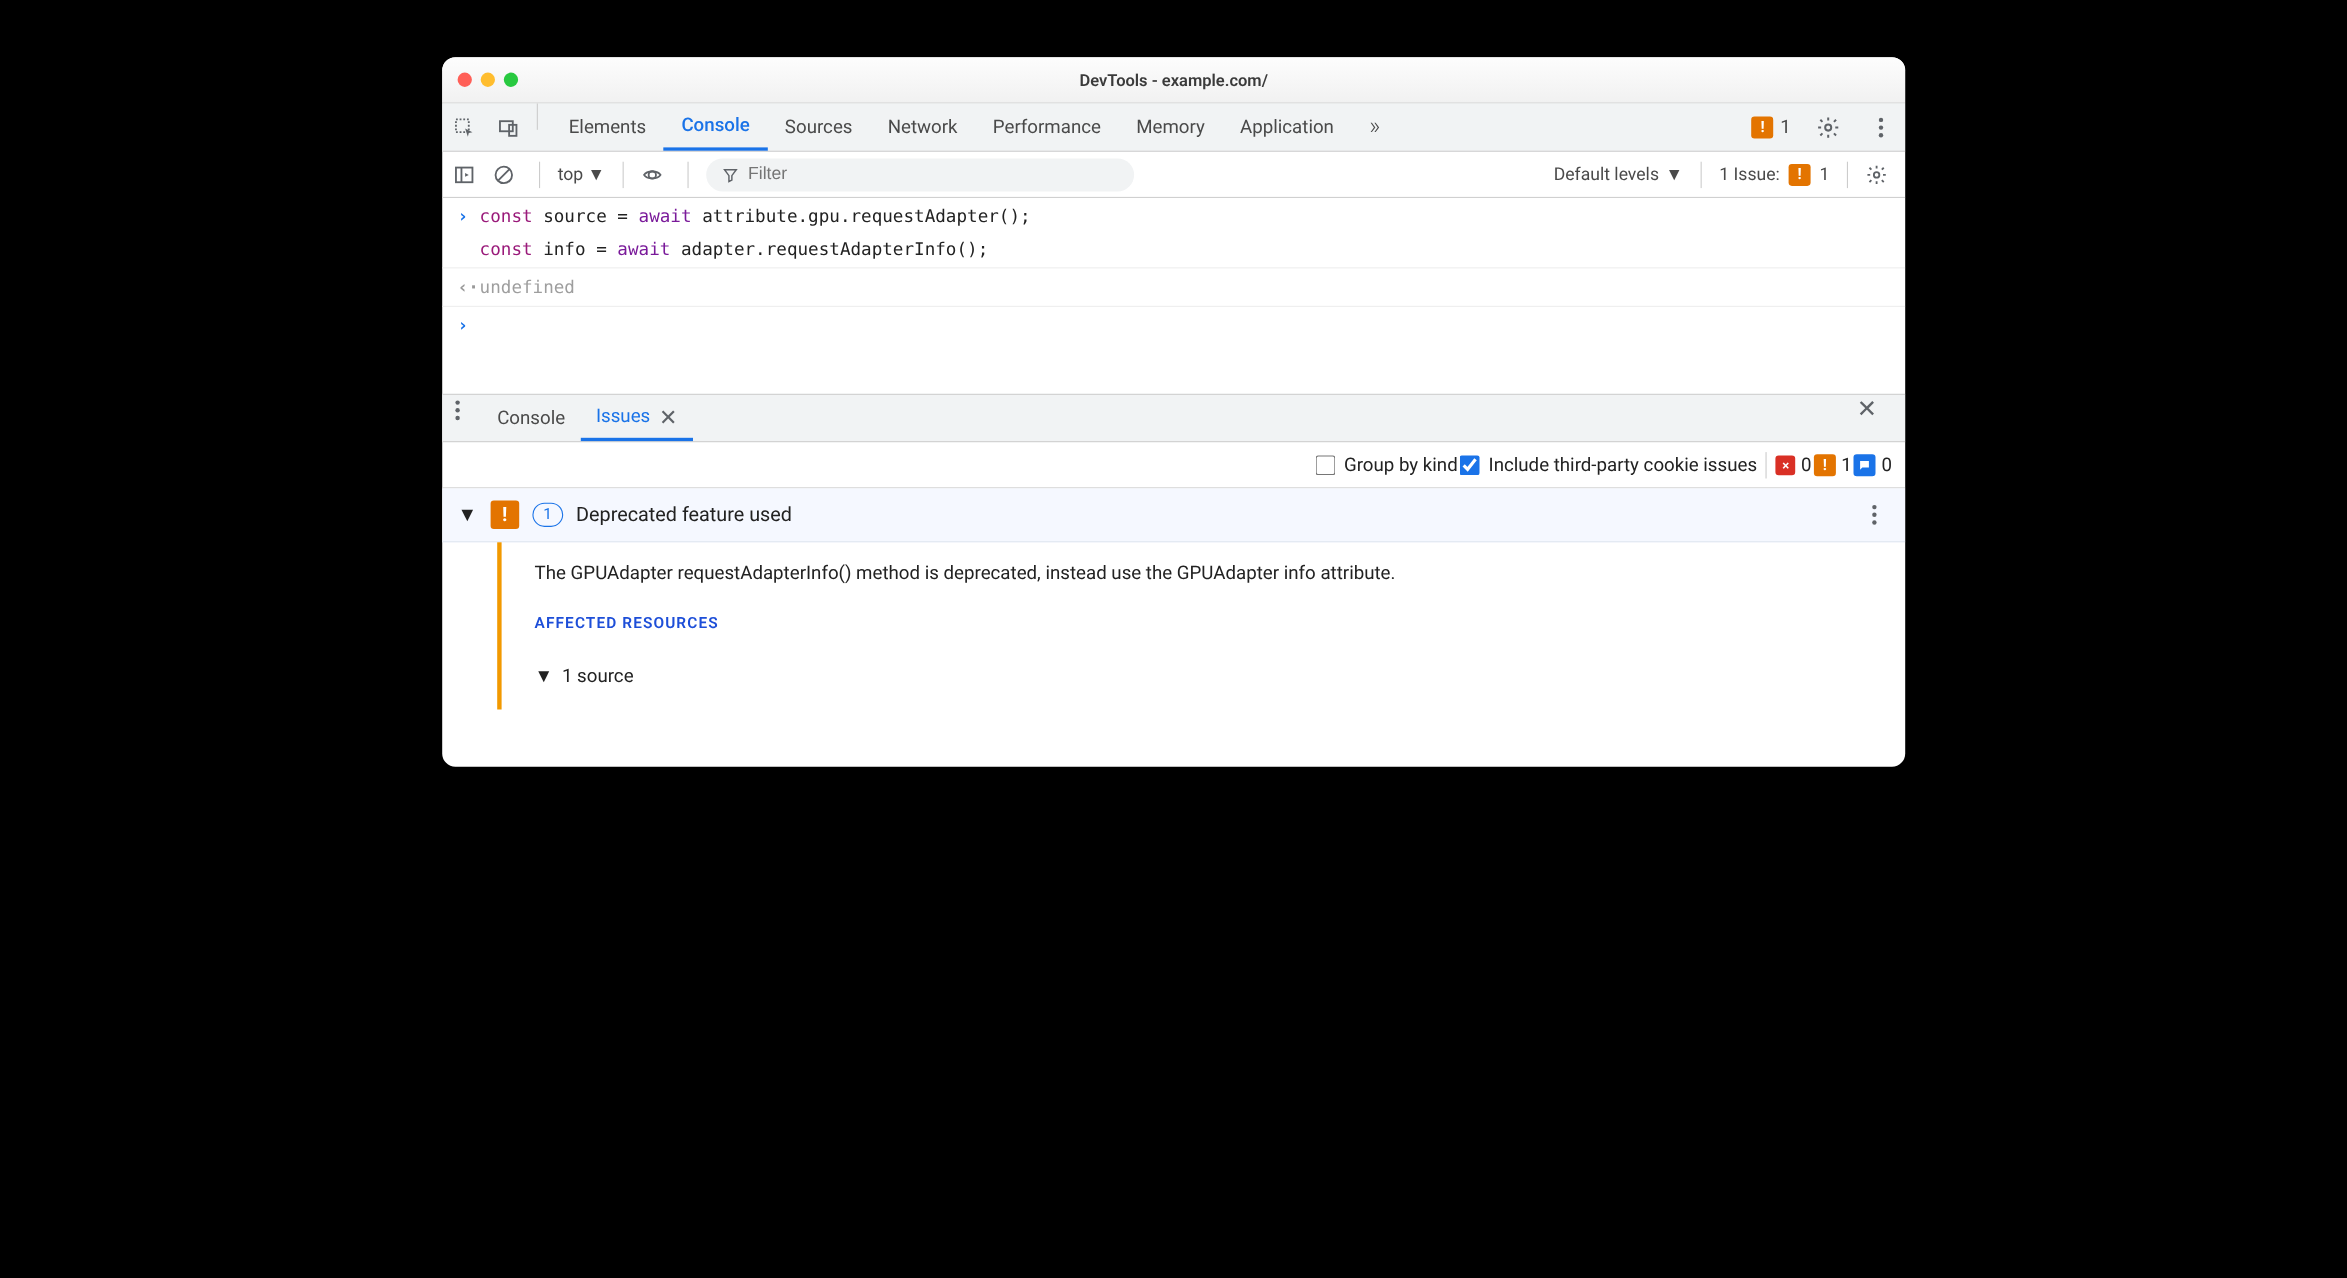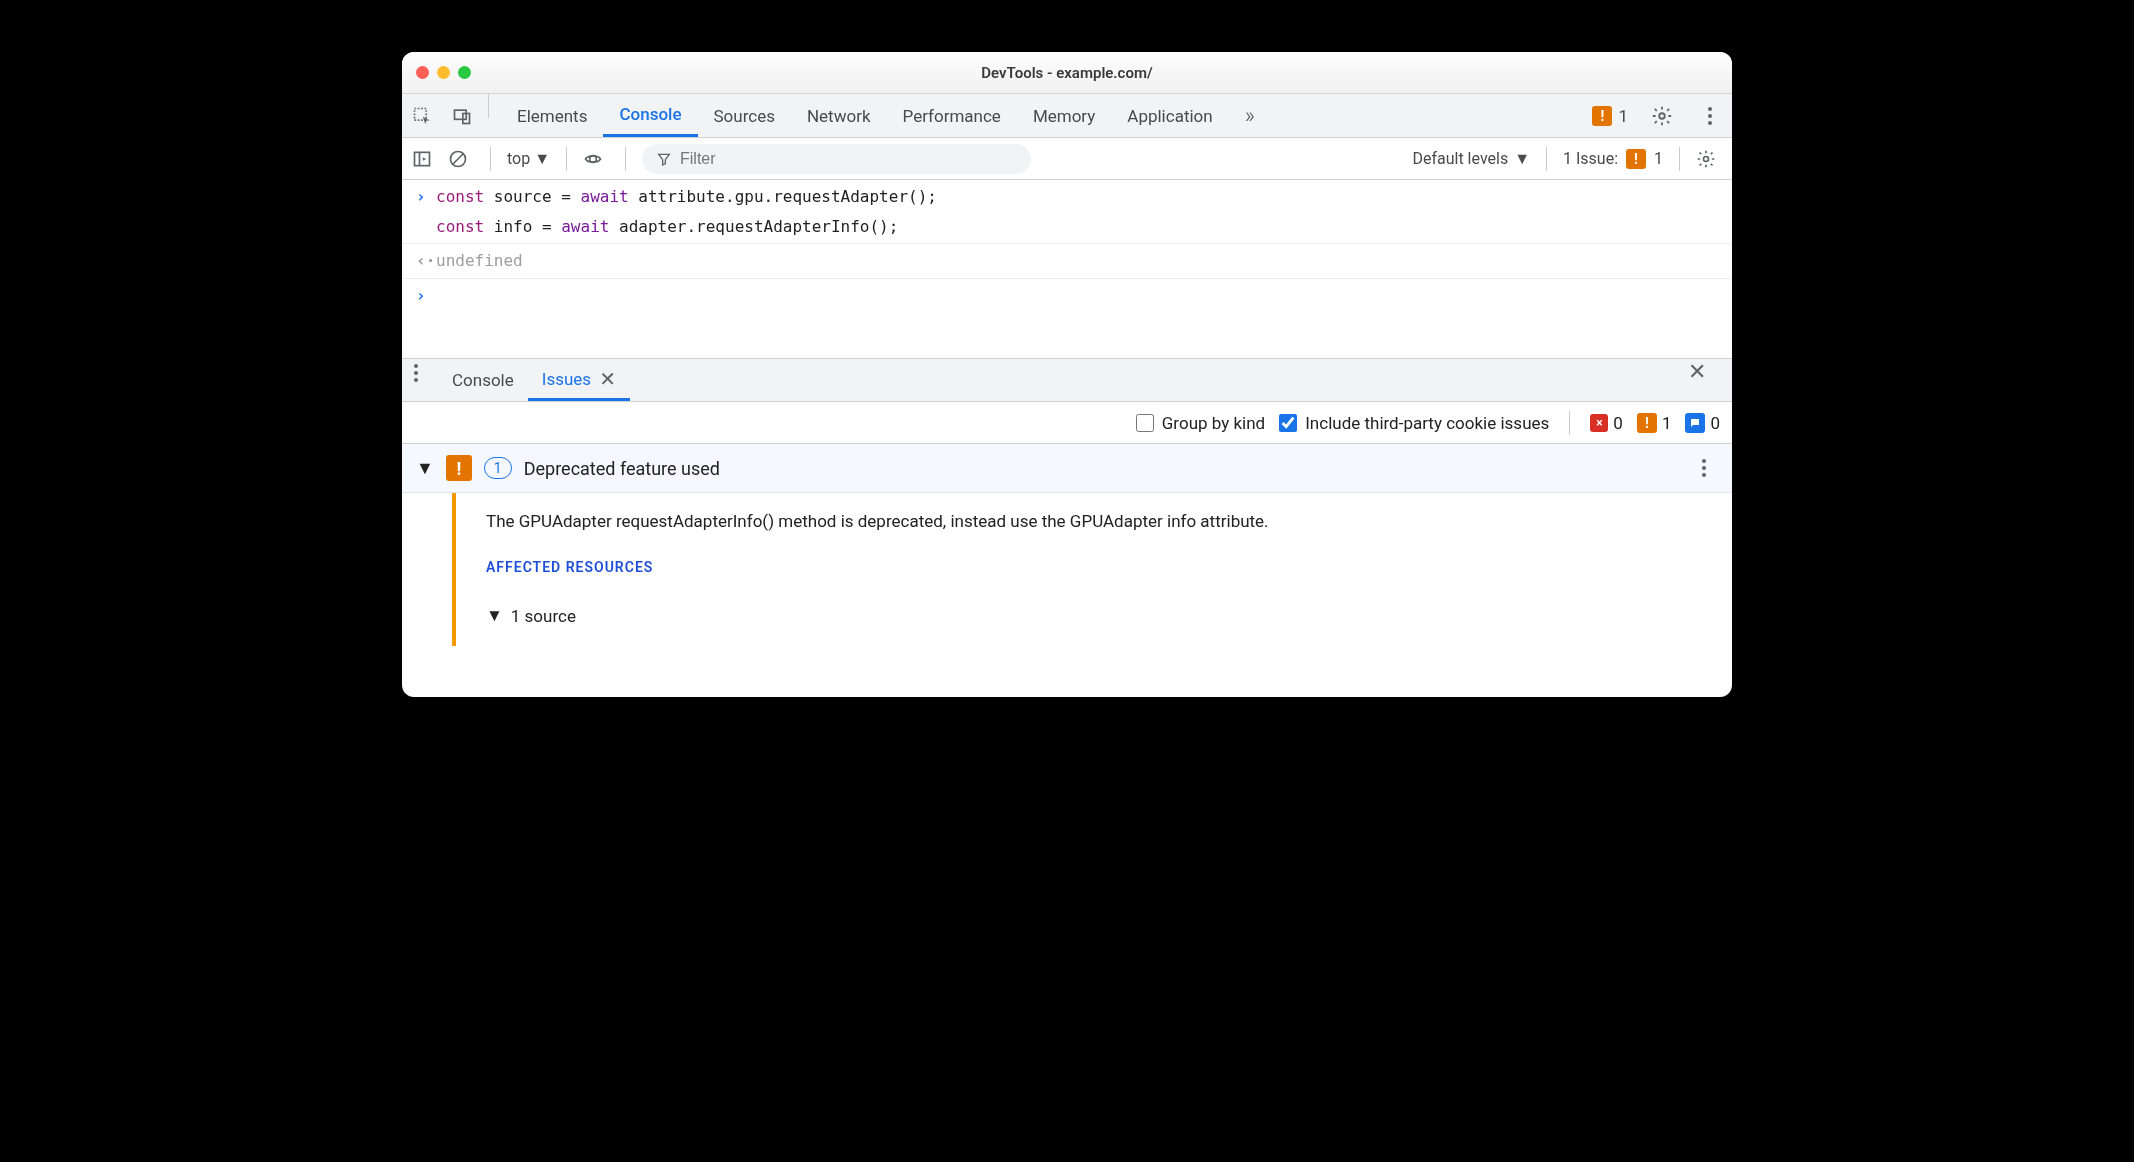--- a/index.html
+++ b/index.html
@@ -156,21 +156,21 @@
   .drawer-tabs .left {
     display:flex;align-items:stretch;flex:1;
   }
   .drawer-tabs .dtab {
     padding:0 14px;display:flex;align-items:center;gap:8px;cursor:pointer;
   }
   .drawer-tabs .dtab.active { color:#1a73e8;border-bottom:3px solid #1a73e8; }
   .issues-toolbar {
     height:42px;border-bottom:1px solid #d0d0d0;
     display:flex;align-items:center;justify-content:flex-end;
-    padding:0 12px;gap:14px;font-size:17px;color:#222;
+    padding:0 12px;gap:2px;font-size:17px;color:#222;
   }
   .issues-toolbar label { display:flex;align-items:center;gap:8px;cursor:pointer;}
   .issues-toolbar input[type=checkbox]{ width:18px;height:18px;accent-color:#1a73e8;}
   .issue-header {
     display:flex;align-items:center;
     padding:10px 14px;
     background:#f5f8ff;
     border-bottom:1px solid #e0e6f0;
     gap:12px;font-size:18px;color:#222;
   }

